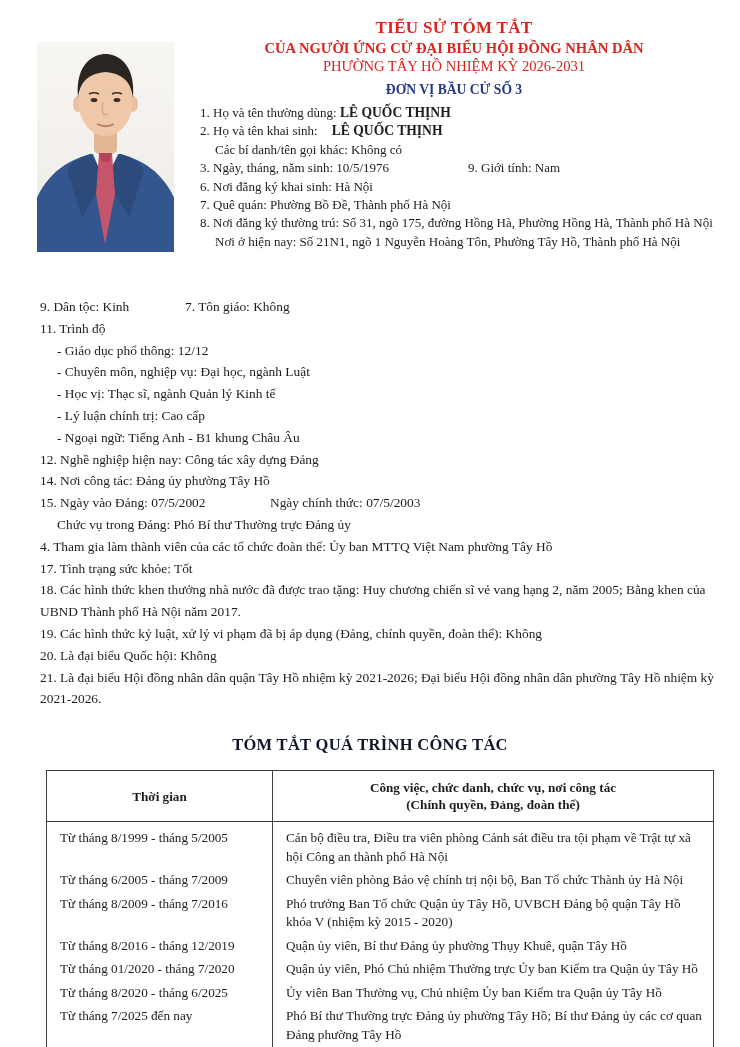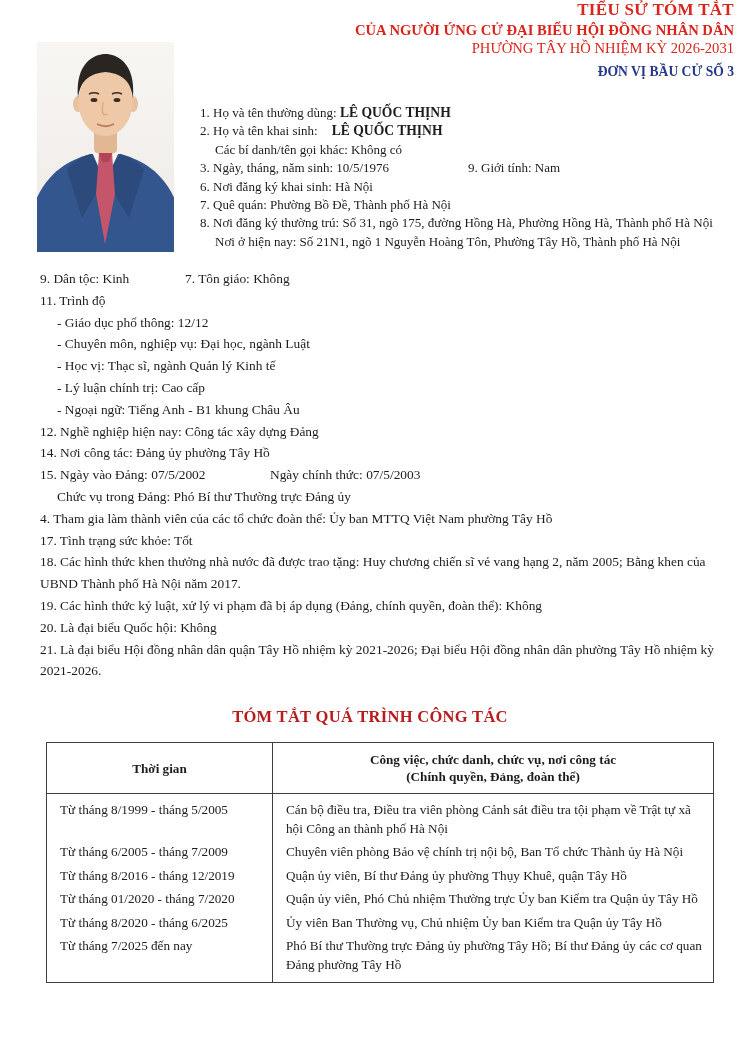--- a/index.html
+++ b/index.html
@@ -7,39 +7,39 @@
     position:relative; width:740px; height:1047px; background:#ffffff;
     font-family:"Liberation Serif","DejaVu Serif",serif; color:#1c1c1c;
     overflow:hidden;
   }
   
   .top { position:relative; height:258px; }
   .photo {
     position:absolute; left:37px; top:42px; width:137px; height:210px;
     overflow:hidden; background:#f6f4f0;
   }
-  .header-block { position:absolute; left:174px; right:6px; top:0; text-align:right; }
+  .header-block { position:absolute; left:174px; right:6px; top:18px; text-align:center; }
   .h-red1 { color:#d9251d; font-weight:bold; font-size:17px; line-height:20px; margin:0; letter-spacing:0.3px; }
   .h-red2 { color:#d9251d; font-weight:bold; font-size:14.6px; line-height:18px; margin:1px 0 0; }
   .h-red3 { color:#d9251d; font-weight:normal; font-size:14.6px; line-height:18px; margin:0; }
   .h-navy { color:#26388c; font-weight:bold; font-size:13.6px; line-height:16px; margin:7px 0 0; }
   .info-right { position:absolute; left:200px; right:8px; top:104px; font-size:13px; line-height:18.4px; }
   .info-right p { margin:0; }
   .b { font-weight:bold; font-size:13.6px; }
   .gap14 { display:inline-block; width:14px; }
   .w268 { display:inline-block; width:268px; }
   .alias-line { padding-left:15px; }
   
   .info-full { padding:0 26px 0 40px; margin-top:10px; font-size:13.4px; line-height:21.8px; }
   .info-full p { margin:0; }
   .ind { padding-left:17px; }
-  .w145 { display:inline-block; width:145px; }
+  .w145 { display:inline-block; width:145px;margin-top:28px; }
   .w230 { display:inline-block; width:230px; }
   
-  .career-title { text-align:center; font-weight:bold; font-size:16.5px; color:#b91c1c; margin:25px 0 15px; letter-spacing:0.3px; }
+  .career-title { text-align:center; font-weight:bold; font-size:16.5px; color:#0f172a; margin:25px 0 15px; letter-spacing:0.3px; }
   table.career {
     margin-left:46px; width:668px; border-collapse:collapse;
     border:1.5px solid #3f3f3f; font-size:13.2px; table-layout:fixed;
   }
   table.career col.c1 { width:226px; }
   table.career th {
     border-bottom:1.5px solid #3f3f3f; font-weight:bold; font-size:13.2px;
     padding:8px 6px; text-align:center; line-height:17px; vertical-align:middle;
   }
   table.career th.role-h { border-left:1.5px solid #3f3f3f; }
@@ -150,20 +150,24 @@
     <tbody>
       <tr class="first">
         <td class="period">Từ tháng 8/1999 - tháng 5/2005</td>
         <td class="role">Cán bộ điều tra, Điều tra viên phòng Cảnh sát điều tra tội phạm về Trật tự xã hội Công an thành phố Hà Nội</td>
       </tr>
       <tr>
         <td class="period">Từ tháng 6/2005 - tháng 7/2009</td>
         <td class="role">Chuyên viên phòng Bảo vệ chính trị nội bộ, Ban Tổ chức Thành ủy Hà Nội</td>
       </tr>
       <tr>
+        <td class="period">Từ tháng 8/2009 - tháng 7/2016</td>
+        <td class="role">Phó trưởng Ban Tổ chức Quận ủy Tây Hồ, UVBCH Đảng bộ quận Tây Hồ khóa V (nhiệm kỳ 2015 - 2020)</td>
+      </tr>
+      <tr>
         <td class="period">Từ tháng 8/2016 - tháng 12/2019</td>
         <td class="role">Quận ủy viên, Bí thư Đảng ủy phường Thụy Khuê, quận Tây Hồ</td>
       </tr>
       <tr>
         <td class="period">Từ tháng 01/2020 - tháng 7/2020</td>
         <td class="role">Quận ủy viên, Phó Chủ nhiệm Thường trực Ủy ban Kiểm tra Quận ủy Tây Hồ</td>
       </tr>
       <tr>
         <td class="period">Từ tháng 8/2020 - tháng 6/2025</td>
         <td class="role">Ủy viên Ban Thường vụ, Chủ nhiệm Ủy ban Kiểm tra Quận ủy Tây Hồ</td>

